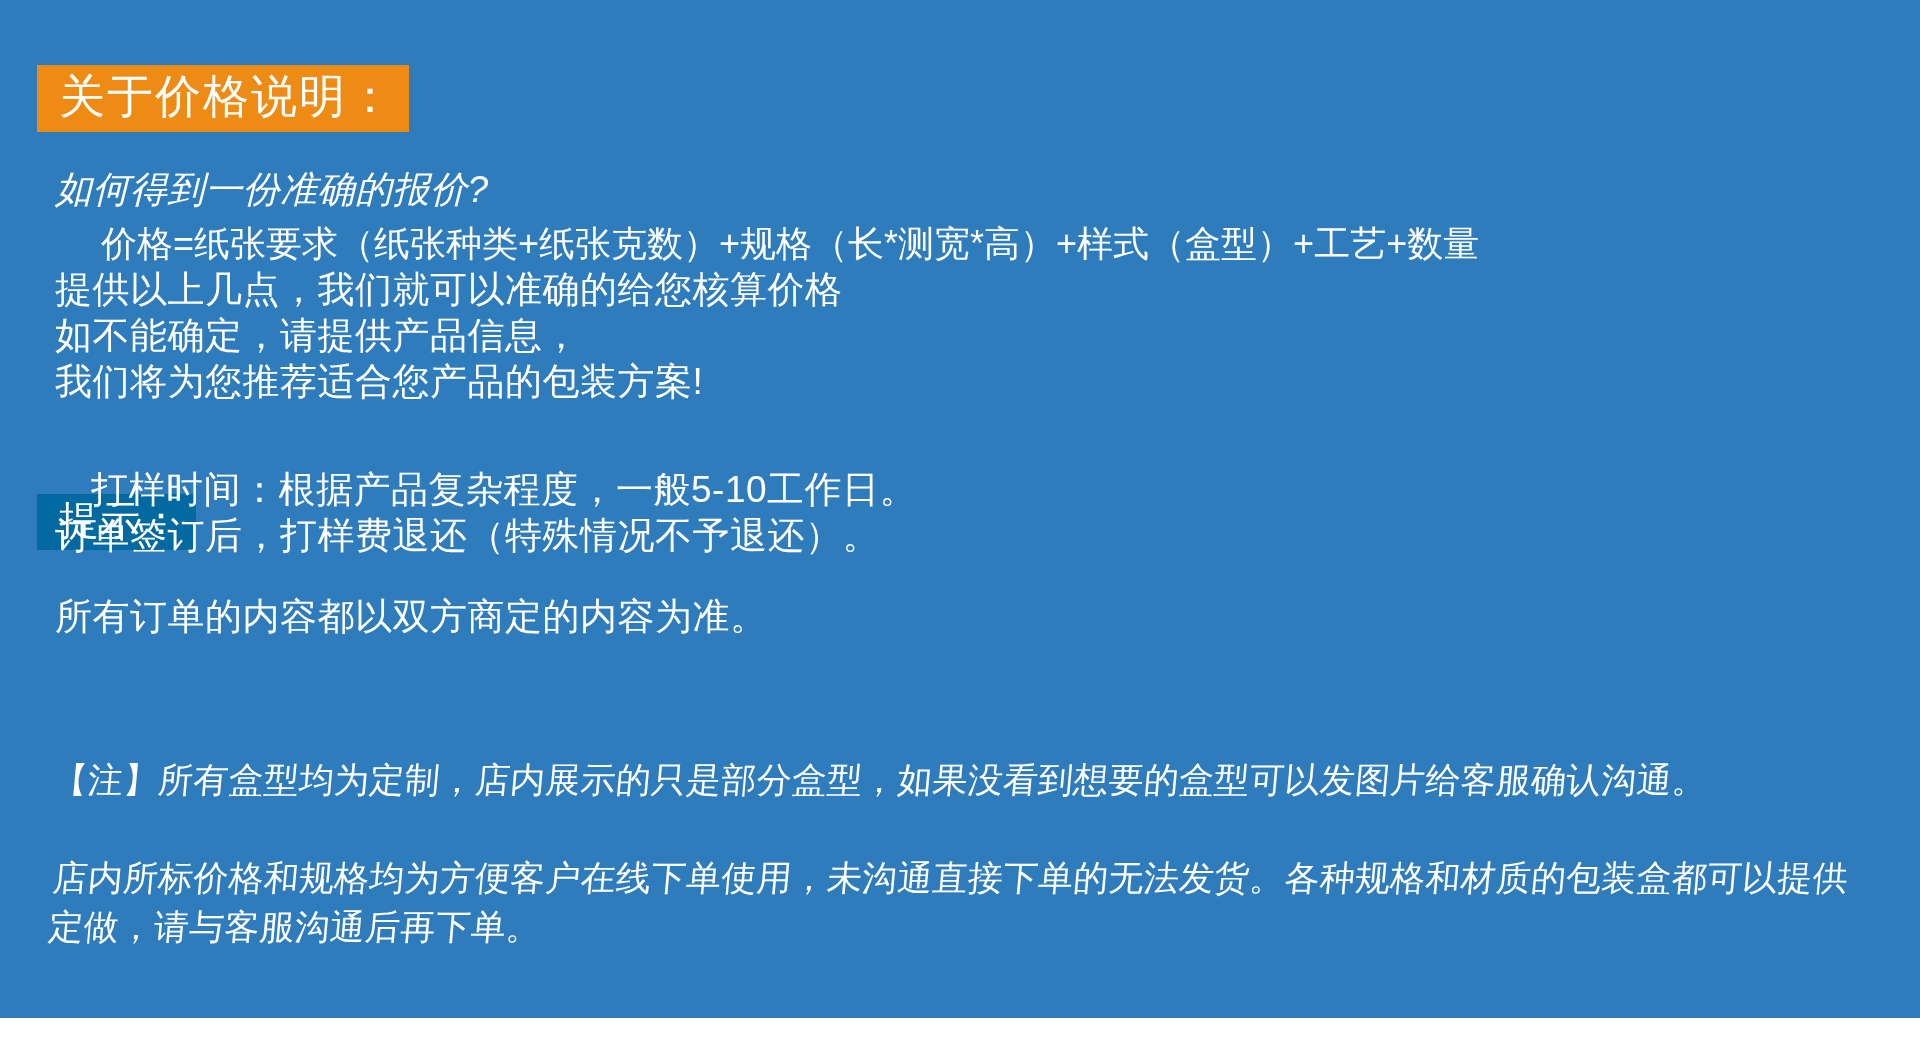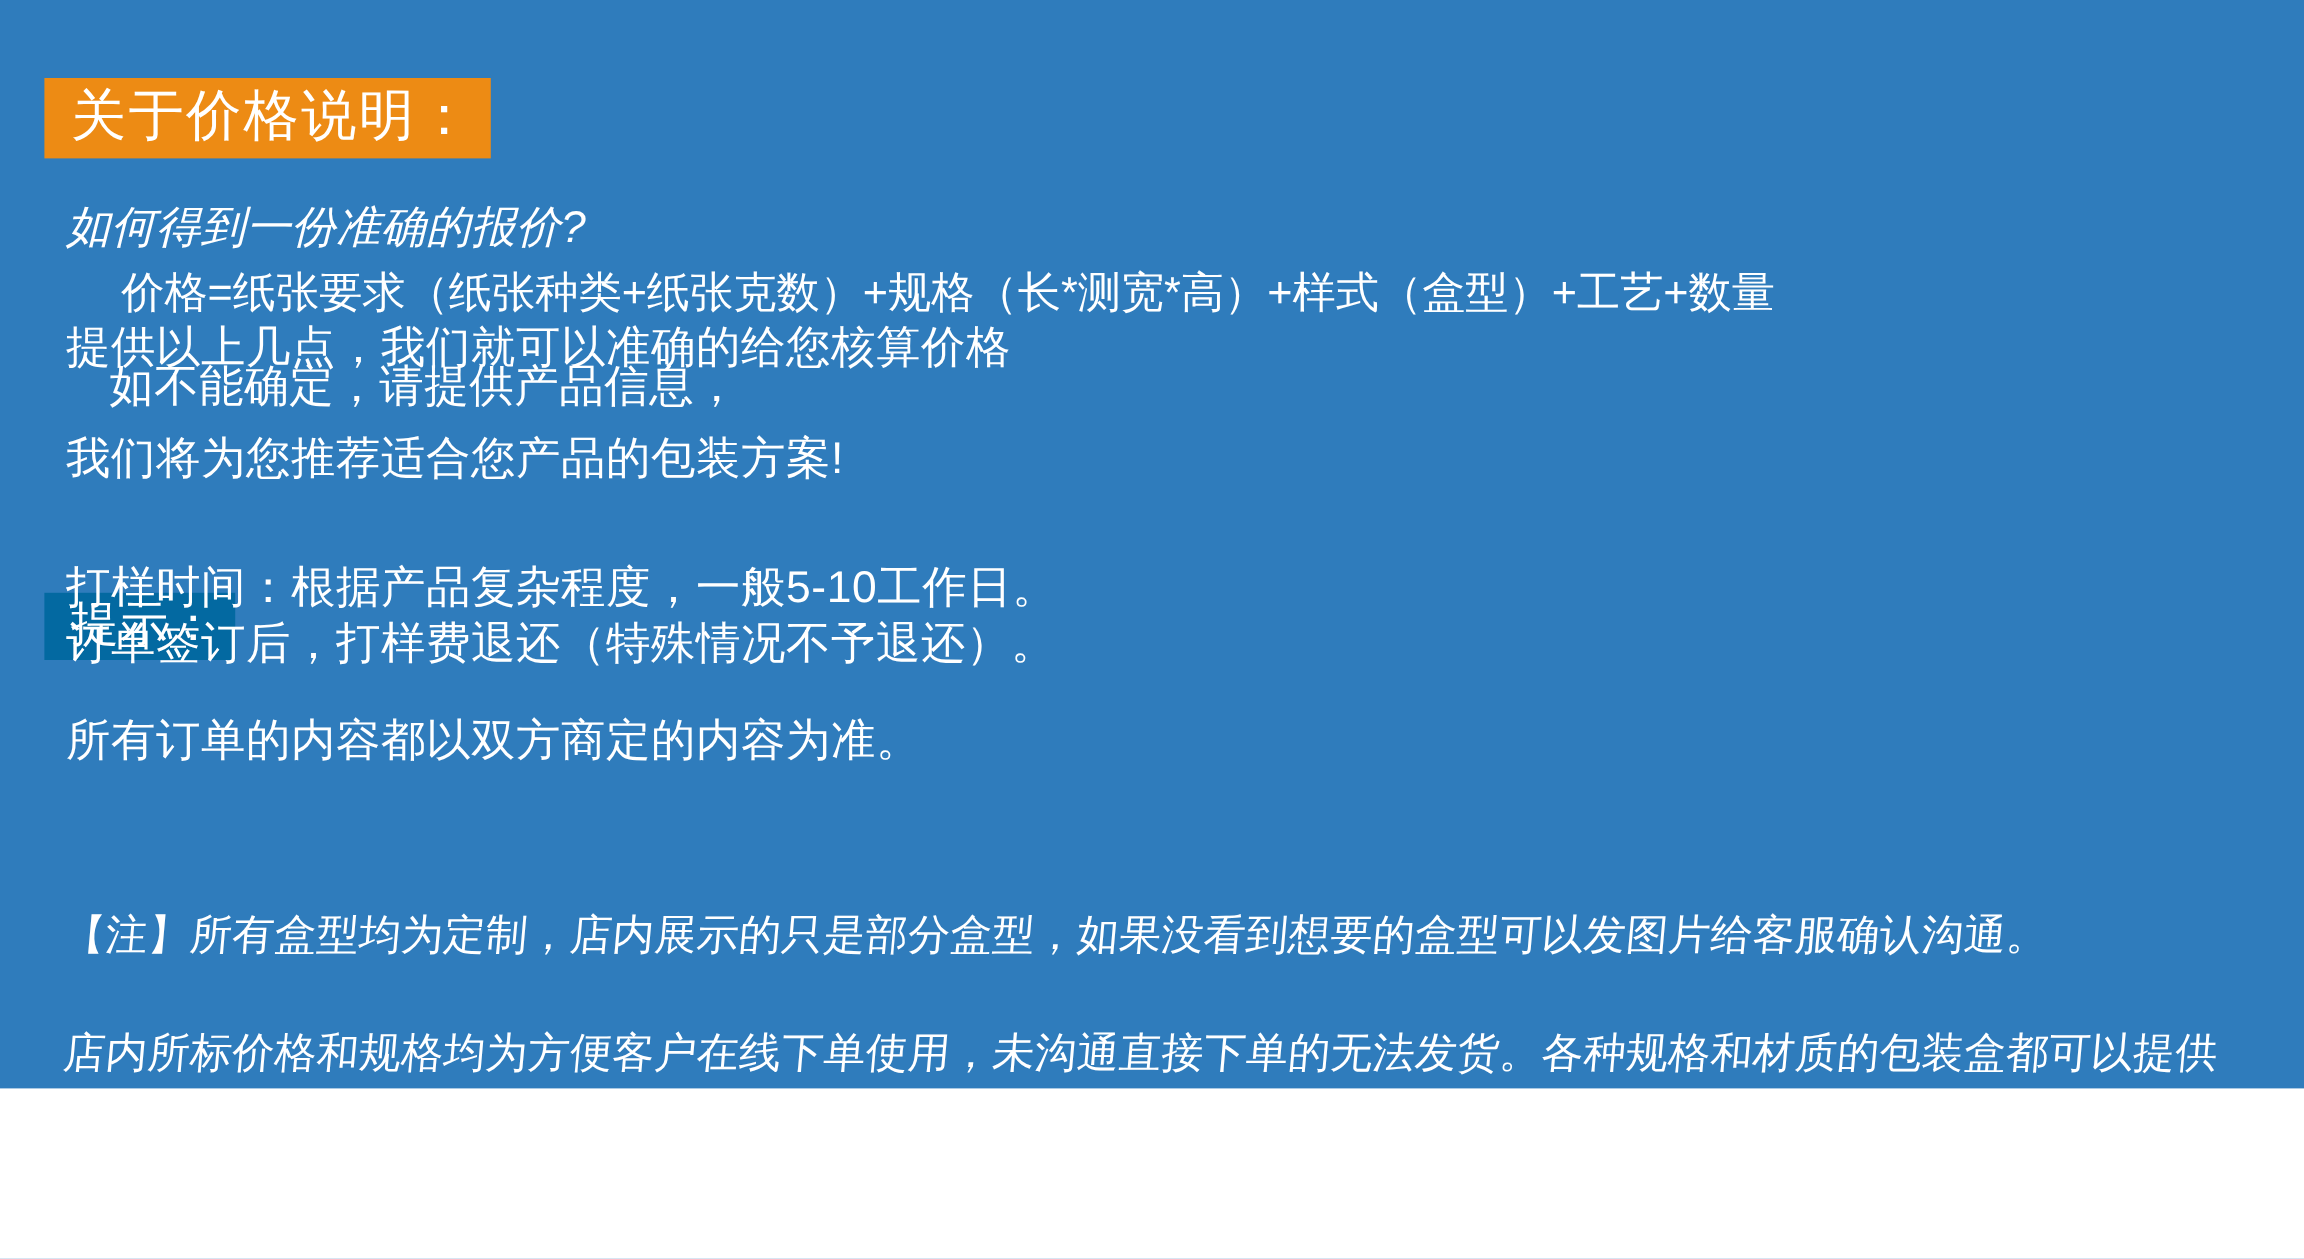--- a/index.html
+++ b/index.html
@@ -9,21 +9,21 @@
   }
   body {
     width: 1920px;
     height: 1049px;
     overflow: hidden;
     font-family: "Liberation Sans", "DejaVu Sans", sans-serif;
   }
   #panel {
     position: relative;
     width: 1920px;
-    height: 907px;
+    height: 1018px;
     background: #2f7cbc;
     box-sizing: border-box;
     padding: 0;
   }
   .inner {
     position: absolute;
     left: 55px;
     top: 0;
     right: 30px;
     bottom: 0;
@@ -63,21 +63,21 @@
     font-size: 37px;
     line-height: 44px;
     white-space: nowrap;
     letter-spacing: 0.5px;
     font-weight: 400;
   }
   .l1 { top: 134px; }
   .l2 { top: 168px; font-style: italic; }
   .l3 { top: 222px; font-size: 36px; letter-spacing: 0px; margin-left: 46px; }
   .l4 { top: 268px; }
-  .l5 { top: 300px; margin-left: 36px; }
+  .l5 { top: 314px; }
   .l6 { top: 360px; }
 
   .t1 { top: 468px; }
   .t2 { top: 514px; }
   .t3 { top: 560px; margin-top: 35px; }
 
   
   .note {
     position: absolute;
     left: 0;
@@ -102,21 +102,21 @@
     <div class="badge badge-title" style="background: rgb(237, 139, 20); color: rgb(255, 255, 255);">关于价格说明：</div>
 
     <div class="text-line l2" style="color: rgb(255, 255, 255);">如何得到一份准确的报价?</div>
     <div class="text-line l3" style="color: rgb(255, 255, 255);">价格=纸张要求（纸张种类+纸张克数）+规格（长*测宽*高）+样式（盒型）+工艺+数量</div>
     <div class="text-line l4" style="color: rgb(255, 255, 255);">提供以上几点，我们就可以准确的给您核算价格</div>
     <div class="text-line l5" style="color: rgb(255, 255, 255);">如不能确定，请提供产品信息，</div>
     <div class="text-line l6" style="color: rgb(255, 255, 255);">我们将为您推荐适合您产品的包装方案!</div>
 
     <div class="badge badge-tip" style="background: #0369a1; color: rgb(255, 255, 255);">提示：</div>
 
-    <div class="text-line t1" style="color: rgb(255, 255, 255);">打样时间：根据产品复杂程度，一般5-10工作日。</div>
+    <div class="text-line t1" style="color: rgb(255, 255, 255); margin-left: 36px;">打样时间：根据产品复杂程度，一般5-10工作日。</div>
     <div class="text-line t2" style="color: rgb(255, 255, 255);">订单签订后，打样费退还（特殊情况不予退还）。</div>
     <div class="text-line t3" style="color: rgb(255, 255, 255);">所有订单的内容都以双方商定的内容为准。</div>
 
     <div class="note n1" style="color: rgb(255, 255, 255);">【注】所有盒型均为定制，店内展示的只是部分盒型，如果没看到想要的盒型可以发图片给客服确认沟通。</div>
     <div class="note n2" style="color: rgb(255, 255, 255);">店内所标价格和规格均为方便客户在线下单使用，未沟通直接下单的无法发货。各种规格和材质的包装盒都可以提供定做，请与客服沟通后再下单。</div>
 
   </div>
 </div>
 
 </body></html>

